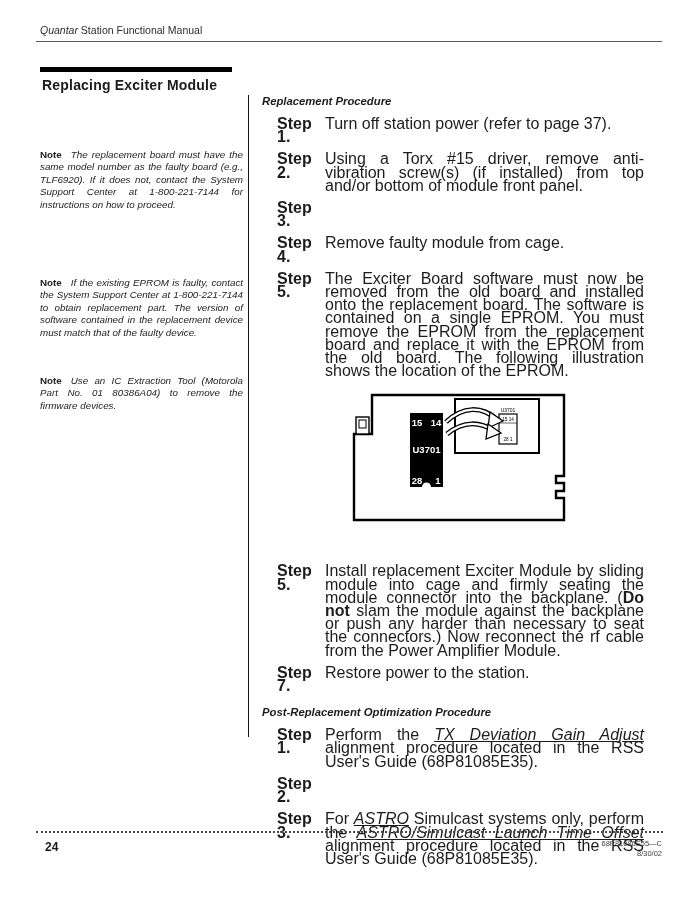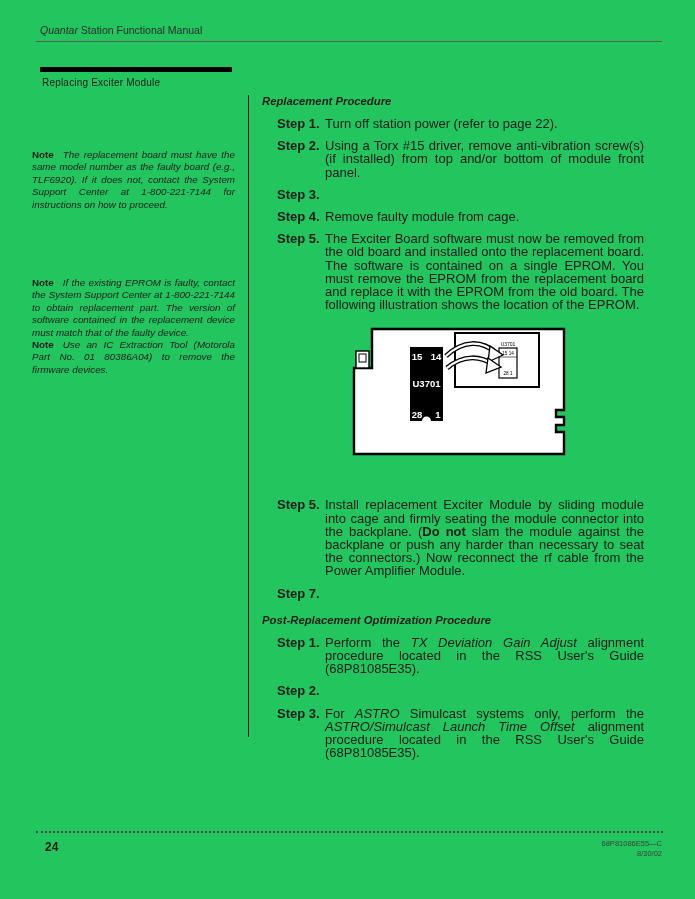--- a/index.html
+++ b/index.html
@@ -1,47 +1,47 @@
 <!DOCTYPE html>
 <html><head>
 <meta charset="utf-8">
 <style>
   html,body{margin:0;padding:0;background:#e8e8e8;}
   .page{
-    position:relative;width:695px;height:899px;background:#22c55e;
+    position:relative;width:695px;height:899px;background:#ffffff;
     font-family:"Liberation Sans", sans-serif;color:#1c1c1c;overflow:hidden;
     margin:0 auto;
   }
   
   .header{position:absolute;left:40px;top:24px;font-size:10.5px;color:#2d2d2d;}
   .header .it{font-style:italic;}
   .header-rule{position:absolute;left:36px;top:41px;width:626px;height:0;border-top:1.5px solid #5a5a5a;}
   
   .title-bar{position:absolute;left:40px;top:67px;width:192px;height:5px;background:#000;}
-  .section-title{position:absolute;left:42px;top:77px;font-size:10px;font-weight:normal;letter-spacing:.2px;}
+  .section-title{position:absolute;left:42px;top:77px;font-size:14px;font-weight:bold;letter-spacing:.2px;}
   
   .divider{position:absolute;left:248px;top:95px;height:642px;width:0;border-left:1.6px solid #141414;}
   
-  .left-col{position:absolute;left:32px;top:149px;width:203px;}
+  .left-col{position:absolute;left:40px;top:149px;width:203px;}
   .note{font-size:9.8px;line-height:12.4px;font-style:italic;text-align:justify;margin:0;color:#222;}
   .note.gap-1{margin-top:66px;}
-  .note.gap-2{}
+  .note.gap-2{margin-top:36px;}
   .note-label{font-style:normal;font-weight:bold;padding-right:9px;}
   
   .right-col{position:absolute;left:262px;top:95px;width:382px;}
   .proc-title{font-size:11.3px;font-weight:bold;font-style:italic;margin:0;}
   .proc-title.post{margin-top:14px;}
   .steps{margin:0;}
-  .step{display:flex;margin-top:9px;font-size:13px;line-height:13.2px;justify-content:space-between;}
+  .step{display:flex;margin-top:9px;font-size:16px;line-height:13.2px;justify-content:space-between;}
   .step:first-child{margin-top:10px;}
   .steps-late .step:first-child{margin-top:38px;}
   .step-label{flex:none;width:48px;margin-left:15px;font-weight:bold;}
   .step-body{flex:1;text-align:justify;}
   .seg-b{font-weight:bold;}
-  .seg-i{font-style:italic;}
+  .seg-i{font-style:italic;text-decoration:underline;}
   
   .figure{margin:13px 0 0 89px;width:215px;height:132px;}
   
   .footer-rule{position:absolute;left:36px;top:831px;width:627px;height:0;border-top:2px dotted #4a4a4a;}
   .page-num{position:absolute;left:45px;top:840px;font-size:12px;font-weight:bold;}
   .doc-ref{position:absolute;right:33px;top:839px;text-align:right;font-size:7.5px;line-height:10px;color:#3f3f3f;}
 </style>
 </head>
 <body>
 
@@ -61,21 +61,21 @@
       <p class="note"><span class="note-label">Note</span><span>The replacement board must have the same model number as the faulty board (e.g., TLF6920). If it does not, contact the System Support Center at 1-800-221-7144 for instructions on how to proceed.</span></p>
       <p class="note gap-1"><span class="note-label">Note</span><span>If the existing EPROM is faulty, contact the System Support Center at 1-800-221-7144 to obtain replacement part. The version of software contained in the replacement device must match that of the faulty device.</span></p>
       <p class="note gap-2"><span class="note-label">Note</span><span>Use an IC Extraction Tool (Motorola Part No. 01 80386A04) to remove the firmware devices.</span></p>
     </div>
 
   <div class="right-col">
     <p class="proc-title">Replacement Procedure</p>
     <div class="steps" id="steps-a">
         <div class="step">
           <span class="step-label">Step 1.</span>
-          <span class="step-body"><span>Turn off station power (refer to page 22).</span></span>
+          <span class="step-body"><span>Turn off station power (refer to page 37).</span></span>
         </div>
         <div class="step">
           <span class="step-label">Step 2.</span>
           <span class="step-body"><span>Using a Torx #15 driver, remove anti-vibration screw(s) (if installed) from top and/or bottom of module front panel.</span></span>
         </div>
         <div class="step">
           <span class="step-label">Step 3.</span>
         </div>
         <div class="step">
           <span class="step-label">Step 4.</span>
@@ -121,20 +121,21 @@
       </g>
     </svg>
 
     <div class="steps steps-late" id="steps-b">
         <div class="step">
           <span class="step-label">Step 5.</span>
           <span class="step-body"><span>Install replacement Exciter Module by sliding module into cage and firmly seating the module connector into the backplane. (</span><span class="seg-b">Do not</span><span> slam the module against the backplane or push any harder than necessary to seat the connectors.) Now reconnect the rf cable from the Power Amplifier Module.</span></span>
         </div>
         <div class="step">
           <span class="step-label">Step 7.</span>
+          <span class="step-body"><span>Restore power to the station.</span></span>
         </div>
       </div>
 
     <p class="proc-title post">Post-Replacement Optimization Procedure</p>
     <div class="steps" id="steps-c">
         <div class="step">
           <span class="step-label">Step 1.</span>
           <span class="step-body"><span>Perform the </span><span class="seg-i">TX Deviation Gain Adjust</span><span>  alignment procedure located in the RSS User's Guide (68P81085E35).</span></span>
         </div>
         <div class="step">

